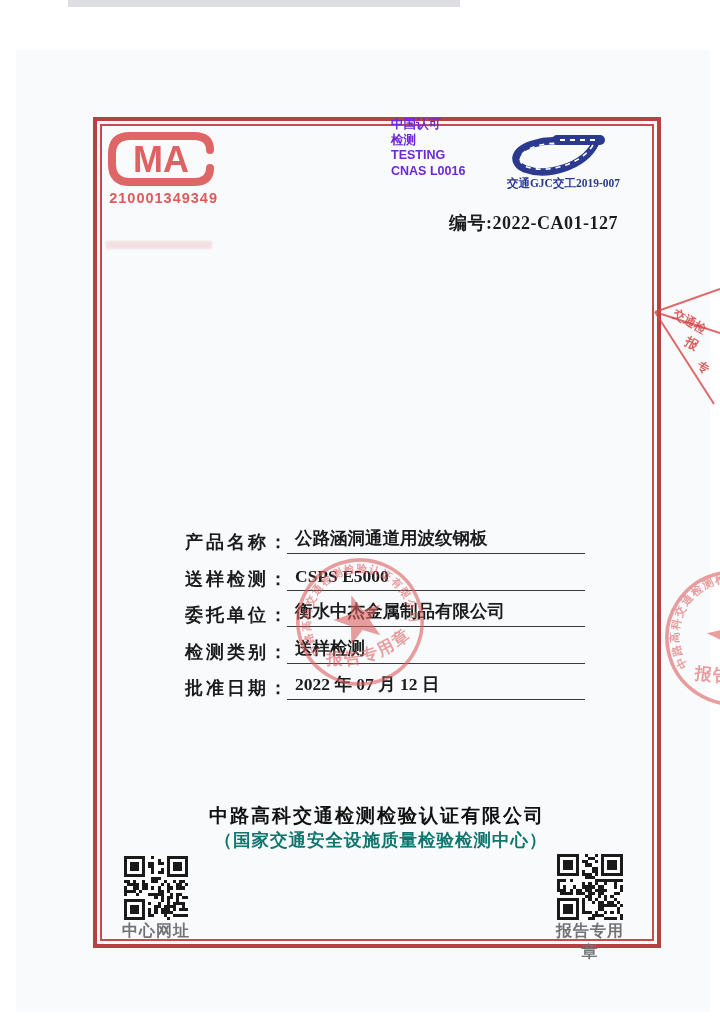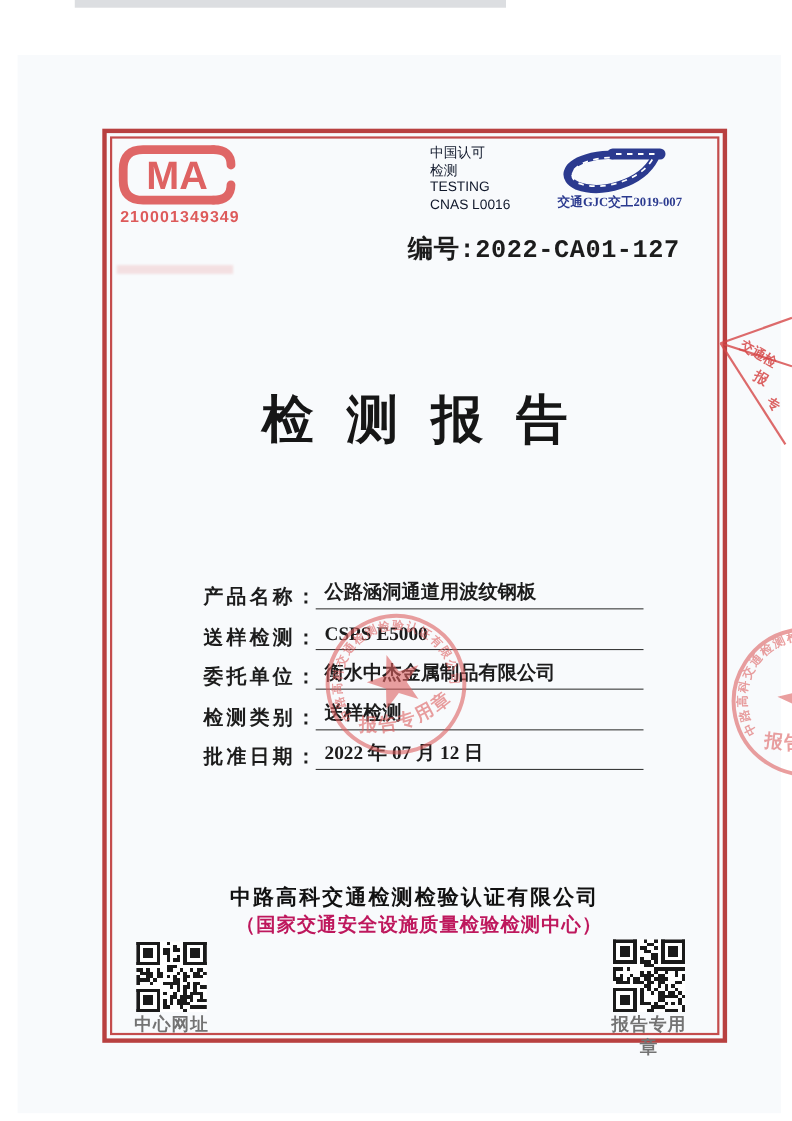--- a/index.html
+++ b/index.html
@@ -10,43 +10,43 @@
   .scan-edge{left:68px;top:0;width:392px;height:7px;background:#b9bec4;opacity:.5;}
   .border-outer{left:93px;top:117px;width:568px;height:831px;border:4px solid var(--border-red,#b84040);box-sizing:border-box;}
   .border-inner{position:absolute;left:3px;top:3px;right:3px;bottom:3px;border:2px solid var(--inner-red,#c44c4c);}
   
   .cma{left:106px;top:131px;width:110px;}
   .cma-number{left:104px;top:190px;width:114px;text-align:right;
       font-family:"Liberation Sans","DejaVu Sans",sans-serif;font-weight:700;
       font-size:14.5px;letter-spacing:1px;color:var(--cma-red,#dd5a5a);}
   .smudge{left:106px;top:241px;width:106px;height:8px;background:var(--cma-red,#dd5a5a);opacity:.16;filter:blur(1px);}
   .cnas{left:260px;top:134px;width:114px;}
-  .accred{left:391px;top:132px;font-family:"Liberation Sans","DejaVu Sans",sans-serif;
-      font-weight:400;font-size:12.5px;line-height:15.5px;color:#0f172a;}
+  .accred{left:391px;top:117px;font-family:"Liberation Sans","DejaVu Sans",sans-serif;
+      font-weight:700;font-size:12.5px;line-height:15.5px;color:#6d28d9;}
   .roadlogo{left:503px;top:133px;width:104px;}
   .road-caption{left:494px;top:176px;width:126px;text-align:right;font-weight:700;
       font-size:11.5px;color:var(--navy,#2b3a8f);letter-spacing:0px;}
-  .report-no{top:211px;right:102px;font-weight:700;font-size:23px;letter-spacing:.5px;font-family:Liberation Mono, monospace;}
+  .report-no{top:211px;right:102px;font-weight:700;font-size:18px;letter-spacing:.5px;}
   .title{left:93px;top:350px;width:568px;text-align:center;font-size:47px;font-weight:700;
       letter-spacing:30px;text-indent:30px;color:#161616;}
   
   .fields{left:185px;top:529px;}
   .frow{display:flex;align-items:flex-end;height:25px;margin-bottom:11.5px;}
   .flabel{width:102px;font-weight:700;font-size:18px;letter-spacing:3px;white-space:nowrap;}
   .fvalue{width:290px;font-weight:700;font-size:17.5px;padding:0 0 3px 8px;
       border-bottom:1.6px solid #3a3a3a;white-space:nowrap;}
   
   .stamp{pointer-events:none;}
   .stamp-center{left:280px;top:542px;width:160px;height:160px;}
   .stamp-right{left:648px;top:553px;width:170px;height:170px;}
   .stamp-corner{left:646px;top:286px;width:74px;height:126px;}
   .stamp text{font-family:"Liberation Serif","DejaVu Serif",serif;}
   
   .company{left:93px;top:803px;width:568px;text-align:center;font-weight:700;font-size:19px;letter-spacing:2px;color:#111;}
-  .center-name{left:93px;top:828px;width:576px;text-align:center;font-weight:700;font-size:17.5px;letter-spacing:1px;color:#be185d;}
+  .center-name{left:93px;top:828px;width:576px;text-align:center;font-weight:700;font-size:17.5px;letter-spacing:1px;color:#0f766e;}
   .qr{background:#fff;}
   .qr-left{left:124px;top:856px;width:64px;height:64px;}
   .qr-right{left:557px;top:854px;width:66px;height:66px;}
   .qr svg{width:100%;height:100%;shape-rendering:crispEdges;}
   .qr-label{font-weight:600;font-size:16px;letter-spacing:1px;color:#737373;text-align:center;}
   .qr-label-left{left:116px;top:921px;width:80px;}
   .qr-label-right{left:549px;top:921px;width:82px;}
 </style>
 </head>
 <body>
@@ -85,21 +85,20 @@
       <path d="M 54 7 H 97" stroke="#2b3a8f" stroke-width="10" fill="none" stroke-linecap="round"></path>
       <path d="M 92 11 C 80 34 44 44 22 36 C 8 30 10 17 30 11 C 38 8.5 47 7.5 54 8" stroke="#2b3a8f" stroke-width="7.5" fill="none" stroke-linecap="round"></path>
       <path d="M 57 7 H 95" stroke="#ffffff" stroke-width="1.8" fill="none" stroke-dasharray="5 5"></path>
       <path d="M 90 12 C 79 31 45 41 24 34 C 13 29.5 15 19 32 13.5 C 39 11 48 10 54 10.5" stroke="#ffffff" stroke-width="1.6" fill="none" stroke-dasharray="5 5"></path>
     </svg>
   </div>
   <div class="abs road-caption">交通GJC交工2019-007</div>
 
   <div class="abs report-no">编号:2022-CA01-127</div>
 
-  <div class="abs title">检测报告</div>
 
   <div class="abs fields">
     <div class="frow">
       <span class="flabel">产品名称：</span>
       <span class="fvalue">公路涵洞通道用波纹钢板</span>
     </div>
     <div class="frow">
       <span class="flabel">送样检测：</span>
       <span class="fvalue">CSPS E5000</span>
     </div>

